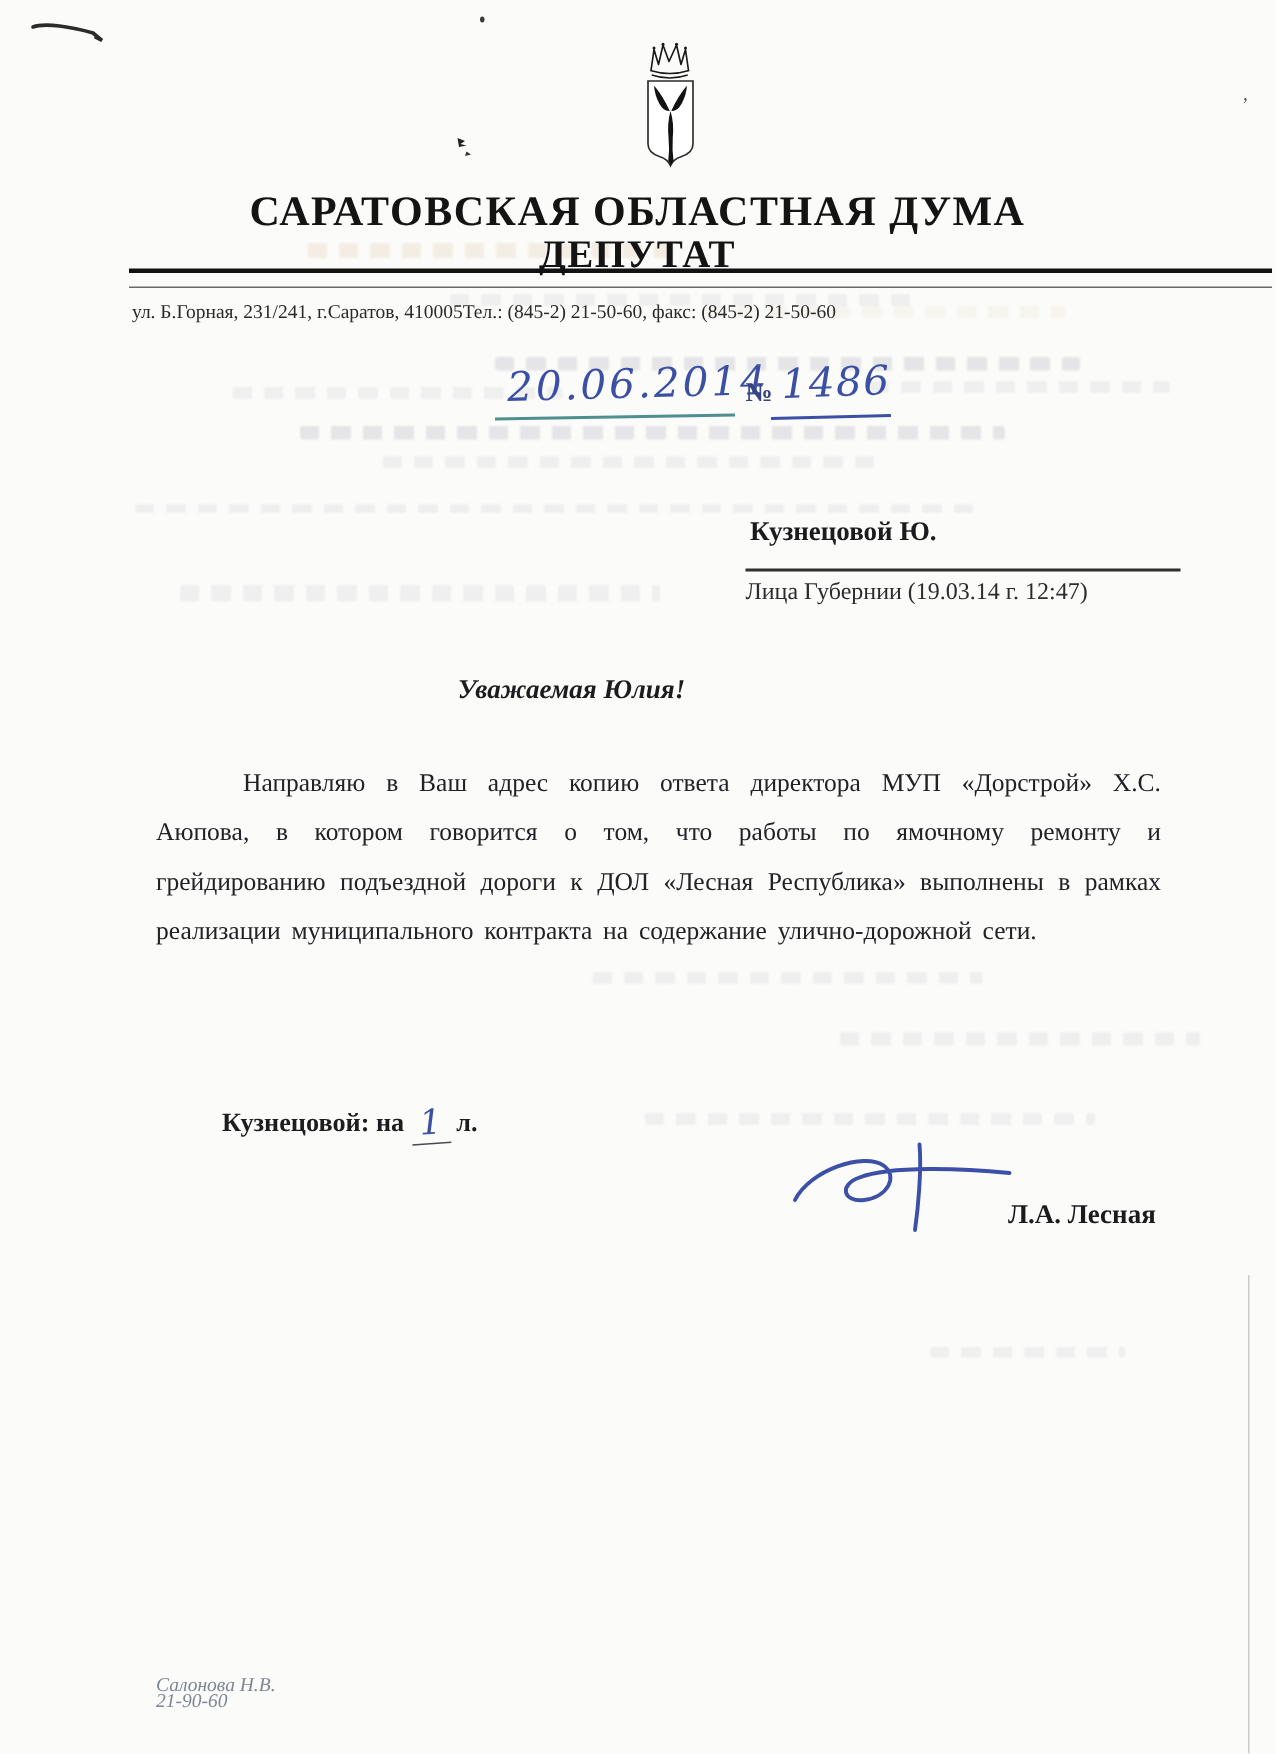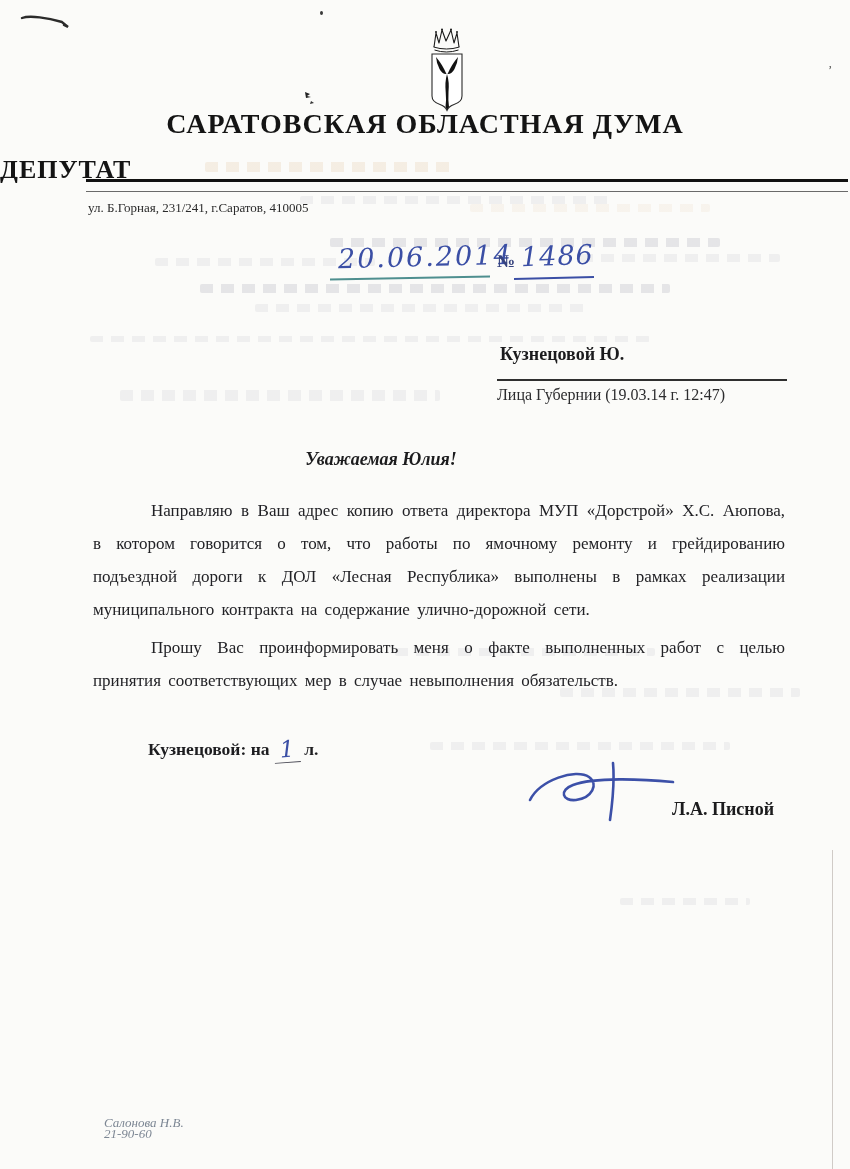--- a/index.html
+++ b/index.html
@@ -6,25 +6,25 @@
   body{
     width:850px;height:1169px;position:relative;overflow:hidden;
     background:#fbfbf9;
     font-family:"Liberation Serif", serif;
     color:#1d1d1f;
   }
   .abs{position:absolute;}
 
   
   .org-name{
-    top:108px;left:0;width:850px;text-align:center;
+    top:126px;left:0;width:850px;text-align:center;
     font-size:28px;font-weight:bold;letter-spacing:1px;color:#141414;
   }
   .org-role{
-    top:155px;left:0;width:850px;
+    top:155px;left:0;width:850px;text-align:center;
     font-size:26px;font-weight:bold;letter-spacing:1px;color:#141414;
   }
   .rule-thick{top:179px;left:86px;right:2px;height:3px;background:#121212;}
   .rule-thin{top:191px;left:86px;right:2px;height:1px;background:#6a6a6a;}
   .addr-row{
     top:200px;left:88px;right:60px;display:flex;
     font-size:13px;color:#2a2a2a;
   }
 
   
@@ -43,21 +43,21 @@
   .recipient-line{top:379px;left:497px;width:290px;height:2px;background:#2f2f2f;}
   .recipient-source{top:386px;left:497px;font-size:16px;color:#2c2c2e;}
 
   
   .salutation{
     top:449px;left:0;width:762px;text-align:center;
     font-size:18px;font-weight:bold;font-style:italic;color:#1c1c1e;
   }
   .letter-body{top:489px;left:88px;width:702px;}
   .letter-body p{
-    margin:5px;font-size:17px;line-height:33px;text-align:justify;
+    margin:16px;font-size:17px;line-height:33px;text-align:justify;
     text-indent:58px;word-spacing:3px;color:#222226;
   }
   .attachment{top:734px;left:148px;font-size:17.5px;font-weight:bold;color:#1d1d20;}
   .attachment .hand-one{
     font-family:"DejaVu Serif", serif;font-style:italic;font-weight:normal;
     color:#3b4fa5;font-size:23px;display:inline-block;width:26px;text-align:center;
     border-bottom:1.5px solid #4a4a55;transform:translateY(2px) rotate(-4deg);
   }
 
   
@@ -125,47 +125,47 @@
   <path d="M33,31 q-6,7 -10.5,17 q4,0.5 7,-5 q3,-5.5 3.5,-12 Z" fill="#121212"></path>
   <path d="M22,48 q2.5,8 1.5,18 q-0.5,8 0.5,15 l-2,3 l-1.5,-3 q1,-7 0.2,-15 q-1,-10 1.3,-18 Z" fill="#121212"></path>
 </svg>
 
 <div class="abs org-name">САРАТОВСКАЯ ОБЛАСТНАЯ ДУМА</div>
 <div class="abs org-role">ДЕПУТАТ</div>
 <div class="abs rule-thick"></div>
 <div class="abs rule-thin"></div>
 <div class="abs addr-row">
   <span>ул. Б.Горная, 231/241, г.Саратов, 410005</span>
+  <span>Тел.: (845-2) 21-50-60, факс: (845-2) 21-50-60</span>
 </div>
 
 <span class="abs hand ref-date">20.06.2014</span>
 <div class="abs ref-date-underline"></div>
 <span class="abs ref-no">№</span>
 <span class="abs hand ref-num">1486</span>
 <div class="abs ref-num-underline"></div>
 
 <div class="abs recipient-name">Кузнецовой Ю.</div>
 <div class="abs recipient-line"></div>
 <div class="abs recipient-source">Лица Губернии (19.03.14 г. 12:47)</div>
 
 <div class="abs salutation">Уважаемая Юлия!</div>
 
 <div class="abs letter-body">
   <p>Направляю в Ваш адрес копию ответа директора МУП «Дорстрой» Х.С. Аюпова, в котором говорится о том, что работы по ямочному ремонту и грейдированию подъездной дороги к ДОЛ «Лесная Республика» выполнены в рамках реализации муниципального контракта на содержание улично-дорожной сети.</p>
-  <p>Прошу Вас проинформировать меня о факте выполненных работ с целью принятия соответствующих мер в случае невыполнения обязательств.</p>
 </div>
 
 <div class="abs attachment">
   <span>Кузнецовой: на</span>
   <span class="hand-one">1</span>
   <span>л.</span>
 </div>
 
 <svg class="abs sig-svg" viewBox="0 0 152 64">
   <path d="M4,40 C14,20 50,8 63,17 C73,24 66,38 50,40 C36,41.5 33,30 47,25 C68,17 116,19 147,22" fill="none" stroke="#3c50a8" stroke-width="2.6" stroke-linecap="round"></path>
   <path d="M87,3 C88.5,20 86,46 84,60" fill="none" stroke="#3c50a8" stroke-width="2.6" stroke-linecap="round"></path>
 </svg>
-<div class="abs sig-name">Л.А. Писной</div>
+<div class="abs sig-name">Л.А. Лесная</div>
 
 <div class="abs executor">
   <div>Салонова Н.В.</div>
   <div>21-90-60</div>
 </div>
 
 </body></html>

